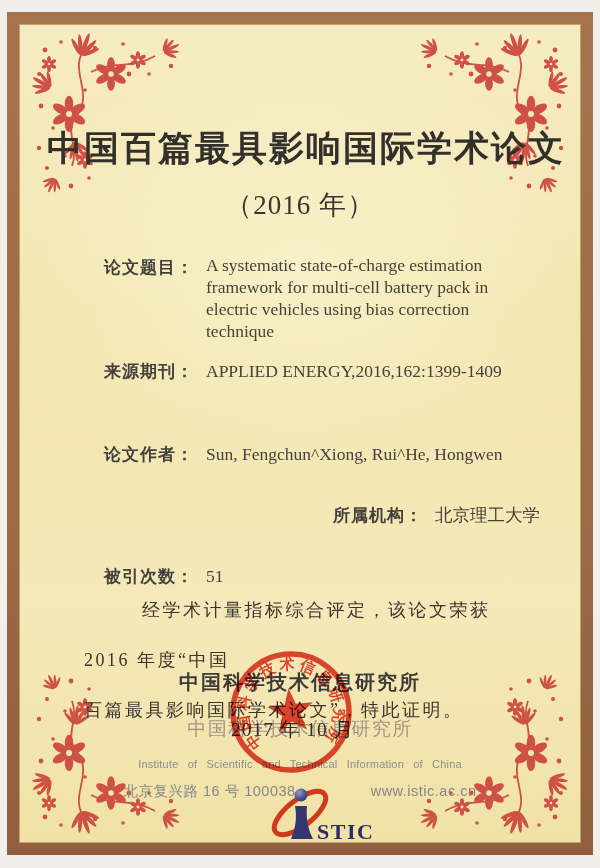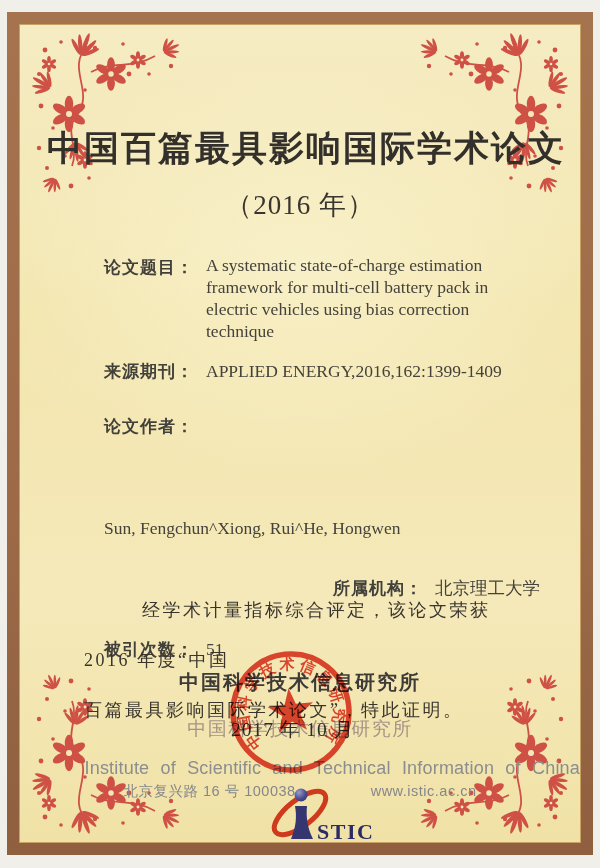--- a/index.html
+++ b/index.html
@@ -38,21 +38,21 @@
   .flabel{
     width:102px;flex:0 0 102px;
     font-family:"Liberation Sans","DejaVu Sans",sans-serif;
     font-size:17px;font-weight:bold;color:#42403a;letter-spacing:1px;
   }
   .fvalue{
     font-size:17.5px;color:#45423b;line-height:22px;max-width:352px;
   }
   .frow.r1 .fvalue{margin-top:-2px;}
   .frow.r2{margin-top:18px;}
-  .frow.r3{margin-top:32px;flex-direction:column;}
+  .frow.r3{margin-top:60px;}
   .frow.r4{margin-top:38px;justify-content:flex-end;}
   .frow.r5{margin-top:38px;}
 
   .statement{
     position:absolute;top:560px;left:64px;right:62px;
     font-size:18px;color:#39352e;letter-spacing:2.5px;line-height:50px;
   }
   .statement .l1{text-indent:58px;}
 
   .sig-cn{
@@ -66,23 +66,23 @@
   .date-row .ghost{
     font-family:"Liberation Sans","DejaVu Sans",sans-serif;
     font-size:19px;color:#a59486;letter-spacing:1.5px;
   }
   .date-row .date{
     position:absolute;top:0;left:50%;transform:translateX(-56%);
     font-size:19.5px;font-weight:normal;color:#2f2d29;letter-spacing:1px;
     white-space:nowrap;
   }
   .sig-en{
-    position:absolute;top:733px;left:0;right:0;text-align:right;
-    font-family:"Liberation Sans","DejaVu Sans",sans-serif;
-    font-size:18px;color:#8b8d90;word-spacing:6px;letter-spacing:.2px;
+    position:absolute;top:733px;left:0;right:0;text-align:center;
+    font-family:"Liberation Sans","DejaVu Sans",sans-serif;
+    font-size:11px;color:#8b8d90;word-spacing:6px;letter-spacing:.2px;
   }
   .addr-row{
     position:absolute;top:757px;left:0;right:0;text-align:center;
     font-family:"Liberation Sans","DejaVu Sans",sans-serif;
     font-size:14.5px;color:#85878a;letter-spacing:.5px;
   }
   .addr-row .gap{display:inline-block;width:66px;}
 
   .stamp{
     position:absolute;left:196px;top:612px;width:150px;height:150px;

